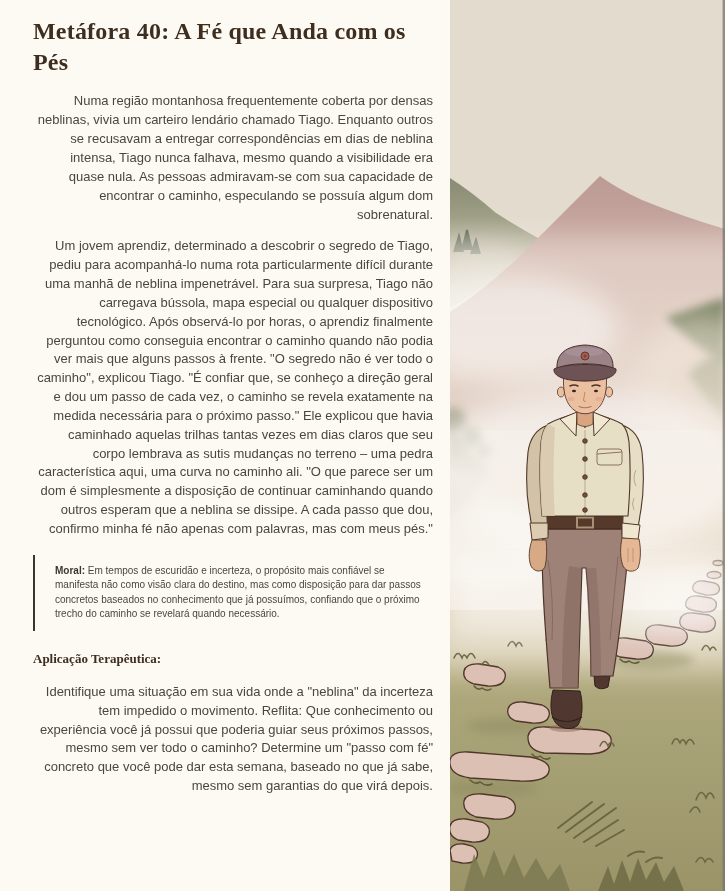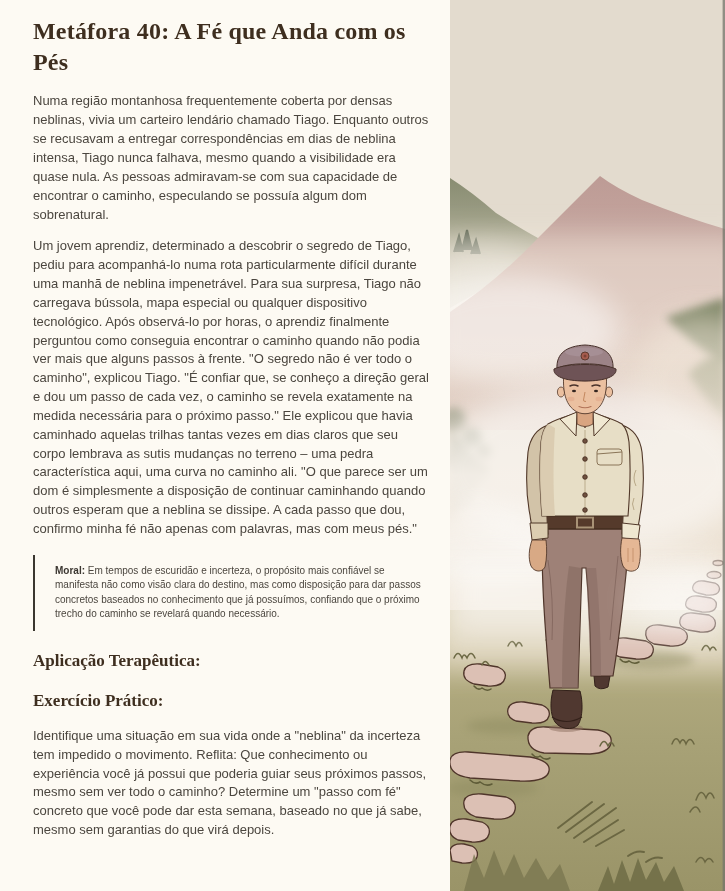--- a/index.html
+++ b/index.html
@@ -19,32 +19,32 @@
     padding:16px 16px 0 33px;
   }
   .article-title{
     font-family:"Liberation Serif","DejaVu Serif",serif;
     font-weight:700;font-size:24px;line-height:1.28;
     color:var(--title_color);max-width:392px;
     margin:0 0 15px 0;letter-spacing:.2px;
   }
   .body-par{
     font-size:13px;line-height:1.45;color:var(--body_color);
-    margin:8px 0 13px 0;max-width:400px;
+    margin:8px 0 13px 0;max-width:400px;text-align:right;
   }
   .moral-quote{
     border-left:2px solid var(--quote_border);
     margin:16px 0 20px 0;padding:9px 6px 9px 20px;
     font-size:10px;line-height:1.45;color:var(--body_color);
     max-width:400px;
   }
   .moral-quote b{color:#3c3731}
   .section-heading{
     font-family:"Liberation Serif","DejaVu Serif",serif;
-    font-weight:700;font-size:17px;color:var(--title_color);
+    font-weight:700;font-size:13px;color:var(--title_color);
     margin:20px 0 16px 0;
   }
   .illustration{
     width:275px;height:891px;flex:0 0 275px;position:relative;
     background:var(--illo_sky);
   }
   .illustration svg{display:block}
 </style>
 </head>
 <body>
@@ -54,21 +54,20 @@
   <div class="content">
     <h1 class="article-title">Metáfora 40: A Fé que Anda com os Pés</h1>
 
     <p class="body-par">Numa região montanhosa frequentemente coberta por densas neblinas, vivia um carteiro lendário chamado Tiago. Enquanto outros se recusavam a entregar correspondências em dias de neblina intensa, Tiago nunca falhava, mesmo quando a visibilidade era quase nula. As pessoas admiravam-se com sua capacidade de encontrar o caminho, especulando se possuía algum dom sobrenatural.</p>
     <p class="body-par">Um jovem aprendiz, determinado a descobrir o segredo de Tiago, pediu para acompanhá-lo numa rota particularmente difícil durante uma manhã de neblina impenetrável. Para sua surpresa, Tiago não carregava bússola, mapa especial ou qualquer dispositivo tecnológico. Após observá-lo por horas, o aprendiz finalmente perguntou como conseguia encontrar o caminho quando não podia ver mais que alguns passos à frente. "O segredo não é ver todo o caminho", explicou Tiago. "É confiar que, se conheço a direção geral e dou um passo de cada vez, o caminho se revela exatamente na medida necessária para o próximo passo." Ele explicou que havia caminhado aquelas trilhas tantas vezes em dias claros que seu corpo lembrava as sutis mudanças no terreno – uma pedra característica aqui, uma curva no caminho ali. "O que parece ser um dom é simplesmente a disposição de continuar caminhando quando outros esperam que a neblina se dissipe. A cada passo que dou, confirmo minha fé não apenas com palavras, mas com meus pés."</p>
 
     <blockquote class="moral-quote"><b>Moral:</b><span> Em tempos de escuridão e incerteza, o propósito mais confiável se manifesta não como visão clara do destino, mas como disposição para dar passos concretos baseados no conhecimento que já possuímos, confiando que o próximo trecho do caminho se revelará quando necessário.</span></blockquote>
 
     <h3 class="section-heading">Aplicação Terapêutica:</h3>
 
-    <h3 class="section-heading">Exercício Prático:</h3>
     <p class="body-par">Identifique uma situação em sua vida onde a "neblina" da incerteza tem impedido o movimento. Reflita: Que conhecimento ou experiência você já possui que poderia guiar seus próximos passos, mesmo sem ver todo o caminho? Determine um "passo com fé" concreto que você pode dar esta semana, baseado no que já sabe, mesmo sem garantias do que virá depois.</p>
   </div>
 
   <div class="illustration">
     <svg width="275" height="891" viewBox="0 0 275 891" xmlns="http://www.w3.org/2000/svg">
       <defs>
         <filter id="b4" x="-40%" y="-40%" width="180%" height="180%">
             <feGaussianBlur stdDeviation="4"></feGaussianBlur>
           </filter>
         <filter id="b8" x="-40%" y="-40%" width="180%" height="180%">

